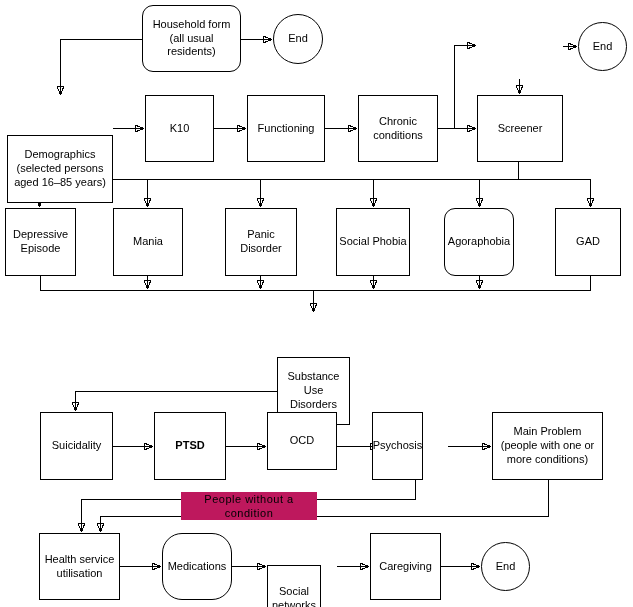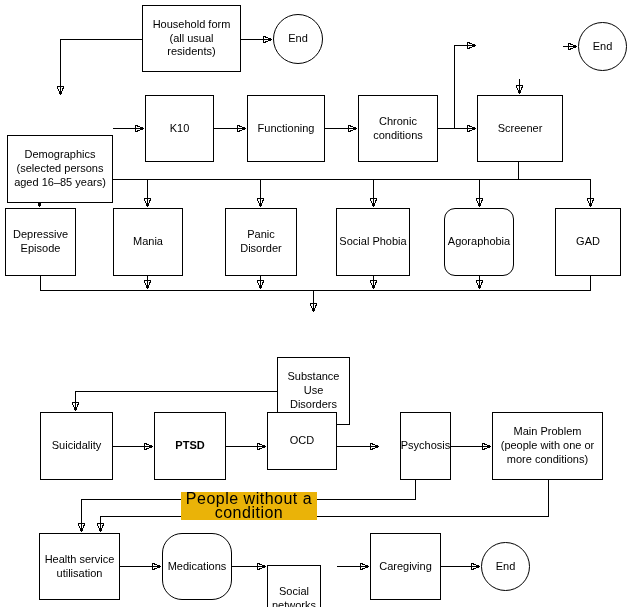--- a/index.html
+++ b/index.html
@@ -36,22 +36,22 @@
     font-size: 11px;
     line-height: 1.25;
     padding: 2px;
   }
   .terminal {
     border-radius: 50%;
     padding: 0;
   }
   .edge-label {
     position: absolute;
-    background: #eab308;
-    font-size: 16px;
+    background: #be185d;
+    font-size: 11px;
     letter-spacing: 0.5px;
     text-align: center;
     padding: 0 3px;
     line-height: 14px;
   }
 </style>
 </head>
 <body>
 
 <div class="canvas">
@@ -91,21 +91,21 @@
     <path d="M337,446.5 H378" marker-end="url(#arrow)"></path>
     <path d="M448,446.5 H490" marker-end="url(#arrow)"></path>
     <path d="M415.5,480 V499.5 H81.5 V531" marker-end="url(#arrow)"></path>
     <path d="M548.5,480 V516.5 H100.5 V531" marker-end="url(#arrow)"></path>
     <path d="M120,566.5 H160" marker-end="url(#arrow)"></path>
     <path d="M232,566.5 H265" marker-end="url(#arrow)"></path>
     <path d="M337,566.5 H368" marker-end="url(#arrow)"></path>
     <path d="M441,566.5 H479" marker-end="url(#arrow)"></path>
   </svg>
 
-  <div class="node" style="left:142px; top:5px; width:99px; height:67px;">Household form
+  <div class="node" style="left:142px; top:5px; width:99px; height:67px;border-radius:11px;">Household form
 (all usual residents)</div>
   <div class="node terminal" style="left:273px; top:14px; width:50px; height:50px;">End</div>
   <div class="node terminal" style="left:578px; top:22px; width:49px; height:49px;">End</div>
 
   <div class="node" style="left:7px; top:95px; width:106px; height:68px;margin-top:40px;">Demographics
 (selected persons
 aged 16–85 years)</div>
   <div class="node" style="left:145px; top:95px; width:69px; height:67px;">K10</div>
   <div class="node" style="left:247px; top:95px; width:78px; height:67px;">Functioning</div>
   <div class="node" style="left:358px; top:95px; width:80px; height:67px;">Chronic
@@ -121,21 +121,21 @@
   <div class="node" style="left:444px; top:208px; width:70px; height:68px;border-radius:11px;">Agoraphobia</div>
   <div class="node" style="left:555px; top:208px; width:66px; height:68px;">GAD</div>
 
   <div class="node" style="left:277px; top:313px; width:73px; height:68px;margin-top:44px;">Substance
 Use
 Disorders</div>
 
   <div class="node" style="left:40px; top:412px; width:73px; height:68px;">Suicidality</div>
   <div class="node" style="left:154px; top:412px; width:72px; height:68px;font-weight:bold;">PTSD</div>
   <div class="node" style="left:267px; top:412px; width:70px; height:58px;">OCD</div>
-  <div class="node" style="left:400px; top:412px; width:51px; height:68px;">Psychosis</div>
+  <div class="node" style="left:372px; top:412px; width:51px; height:68px;">Psychosis</div>
   <div class="node" style="left:492px; top:412px; width:111px; height:68px;">Main Problem
 (people with one or
 more conditions)</div>
 
   <div class="edge-label" style="left:181px; top:492px; width:130px;">People without a condition</div>
 
   <div class="node" style="left:39px; top:533px; width:81px; height:67px;">Health service
 utilisation</div>
   <div class="node" style="left:162px; top:533px; width:70px; height:67px;border-radius:20px;">Medications</div>
   <div class="node" style="left:267px; top:565px; width:54px; height:67px;">Social

